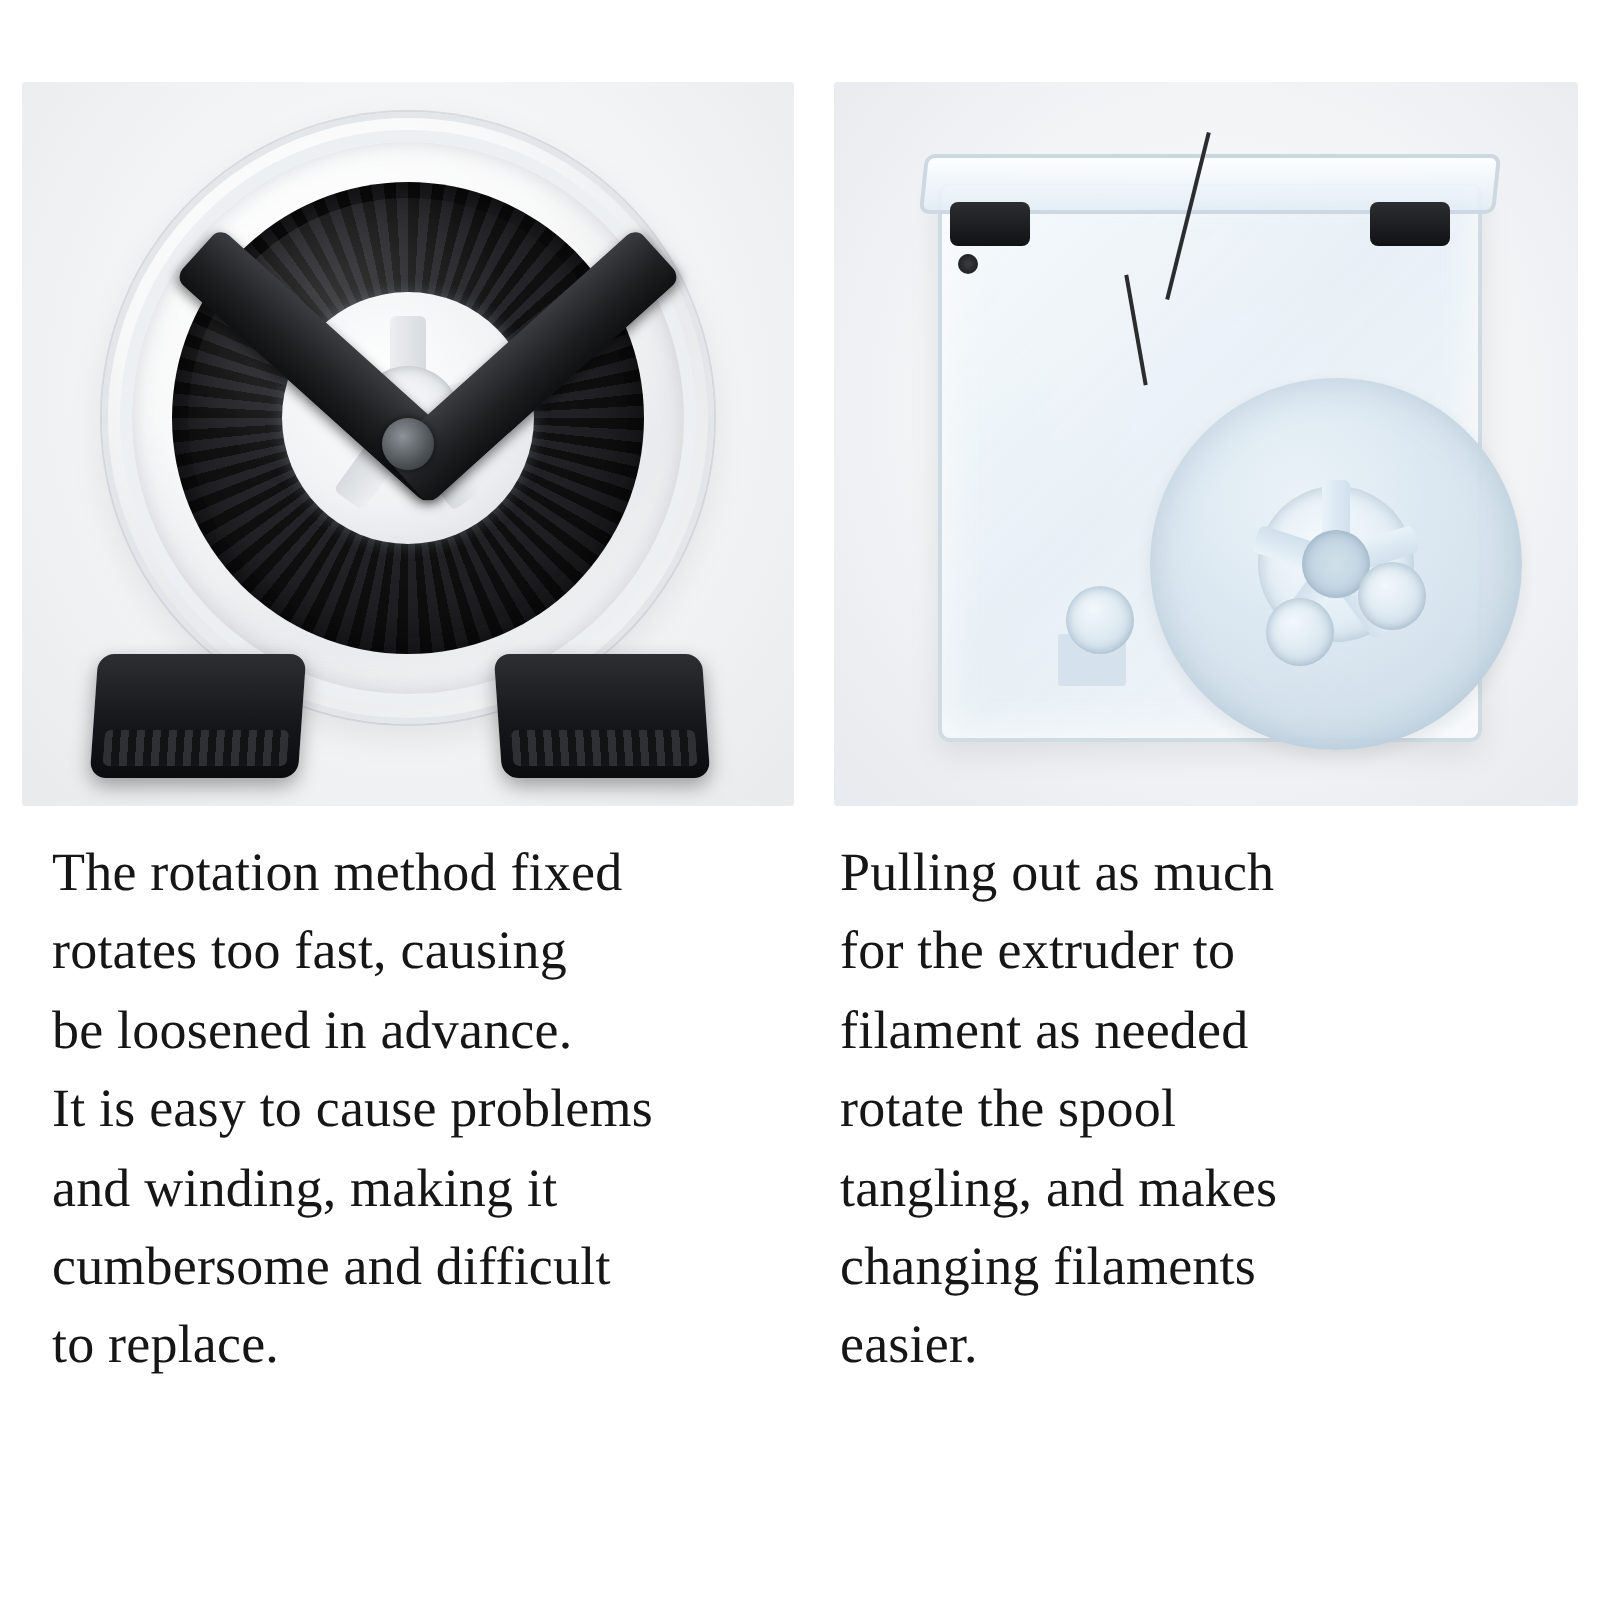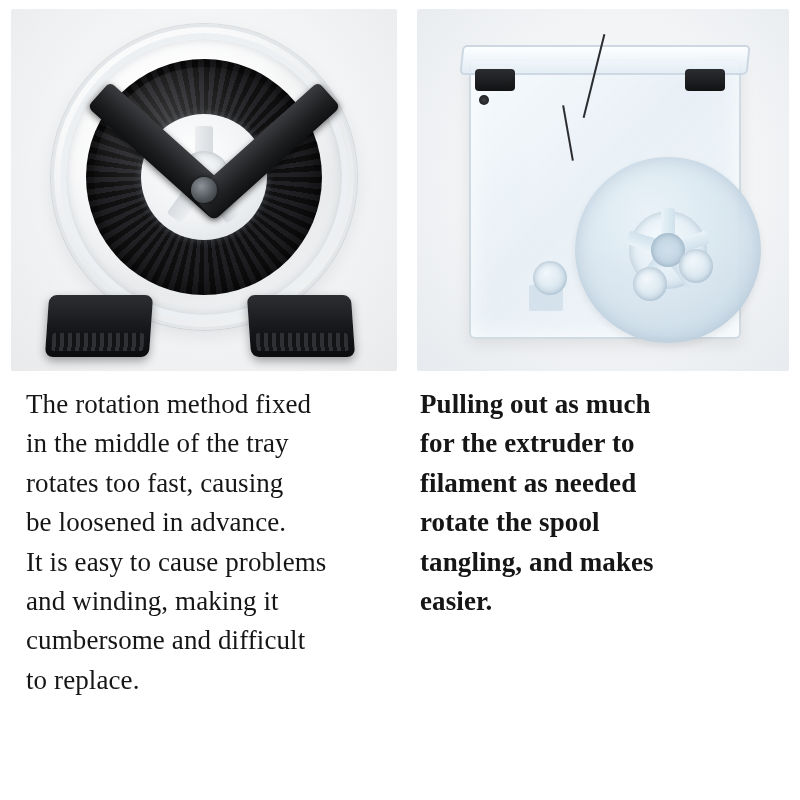--- a/index.html
+++ b/index.html
@@ -19,20 +19,21 @@
     width: 800px;
     height: 800px;
     background: #ffffff;
     display: flex;
     flex-direction: row;
     box-sizing: border-box;
   }
   .column {
     position: relative;
     box-sizing: border-box;
+    margin-top: 32px;
   }
   .col-left {
     width: 408px;
     padding: 0;
   }
   .col-right {
     width: 392px;
     padding: 0;
   }
 
@@ -285,21 +286,20 @@
     color: #161616;
     letter-spacing: 0.1px;
   }
   .caption-left {
     margin: 14px 0 0 0;
     padding: 0 6px 0 26px;
   }
   .caption-right {
     margin: 14px 0 0 0;
     padding: 0 5px 0 12px;
-    font-weight: bold;
   }
   .caption p {
     margin: 0;
   }
   .cl { text-align: left; }
 </style>
 </head>
 <body>
 
 <div class="page">
@@ -321,21 +321,20 @@
       </div>
       <div class="arm arm-l"></div>
       <div class="arm arm-r"></div>
       <div class="axle"></div>
       <div class="foot foot-l"></div>
       <div class="foot foot-r"></div>
     </div>
 
     <div class="caption caption-left">
       <p class="cl">The rotation method fixed</p>
-      <p class="cl"> in the middle of the tray</p>
       <p class="cl">rotates too fast,   causing</p>
       <p class="cl"> be loosened in advance.</p>
       <p class="cl">It is easy to cause problems</p>
       <p class="cl"> and winding, making it</p>
       <p class="cl">cumbersome and difficult</p>
       <p class="cl"> to replace.</p>
     </div>
   </div>
 
   <div class="column col-right">
@@ -364,17 +363,18 @@
       <div class="filament-strand"></div>
       <div class="filament-strand2"></div>
     </div>
 
     <div class="caption caption-right">
       <p class="cl">Pulling out as much</p>
       <p class="cl">for the extruder to</p>
       <p class="cl">filament as needed</p>
       <p class="cl">rotate the spool</p>
       <p class="cl">tangling, and makes</p>
+      <p class="cl">changing filaments</p>
       <p class="cl">easier.</p>
     </div>
   </div>
 
 </div>
 
 </body></html>

